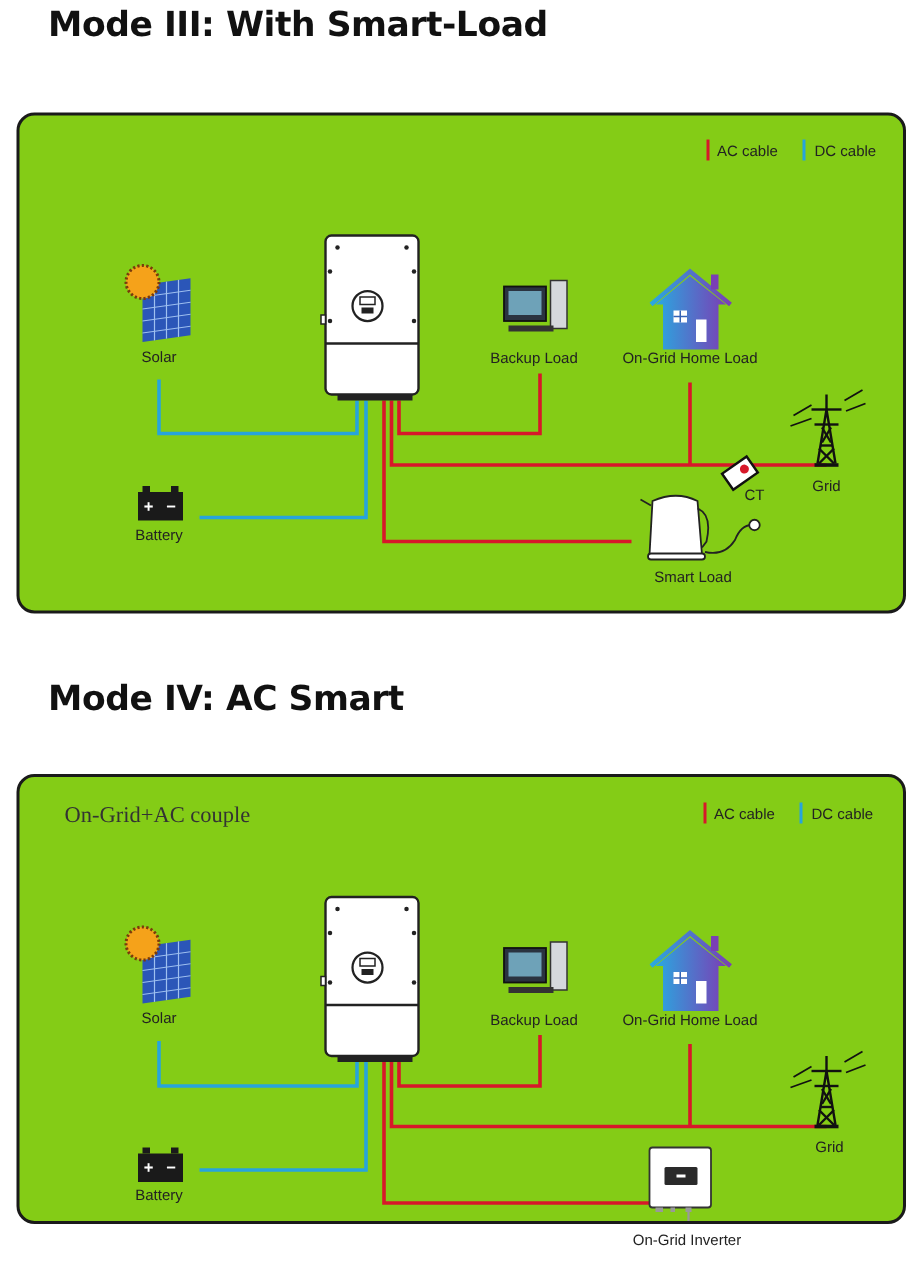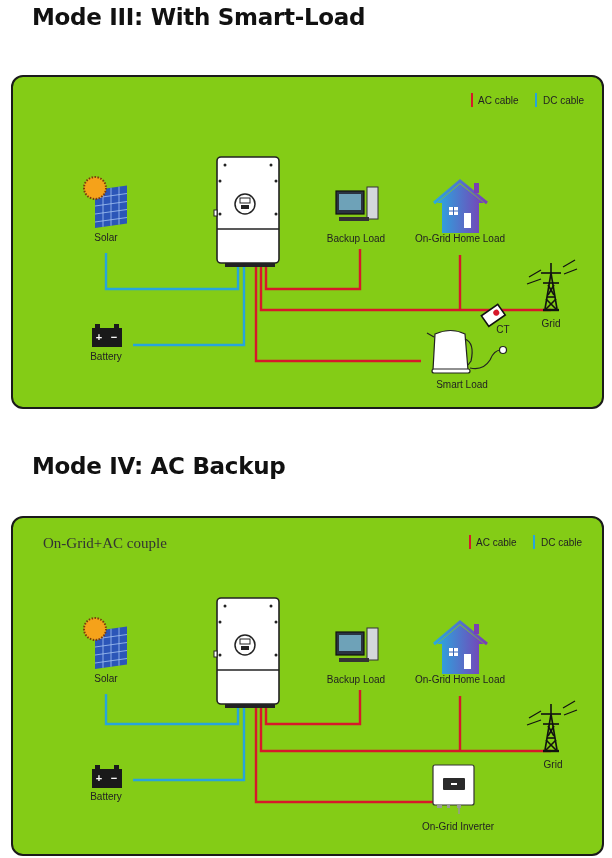--- a/index.html
+++ b/index.html
@@ -131,23 +131,23 @@
     <path d="M452,262 Q462,266 458,284 L455,288" fill="none"></path>
     <path d="M421,260 L414,256" fill="none"></path>
     <rect x="419" y="292" width="38" height="4" rx="2"></rect>
     <path d="M457,291 Q470,294 477,283 Q481,273 488,273" fill="none"></path>
     <circle cx="490" cy="273" r="3.5"></circle>
   </g>
   <text class="lbl" x="449" y="311" text-anchor="middle">Smart Load</text>
 </svg>
 </div>
 
-<div class="heading" style="top:453px;">Mode IV: AC Backup</div>
-
-<div class="panel" style="top:516px; height:340px;">
+<div class="heading" style="top:453px;">Mode IV: AC Smart</div>
+
+<div class="panel" style="top:516px; height:300px;">
 <svg width="593" height="334" viewBox="0 0 593 334">
   <text class="subtitle" x="30" y="30">On-Grid+AC couple</text>
 
   <g>
     <line x1="457" y1="17" x2="457" y2="31" stroke="#d7182a" stroke-width="2"></line>
     <text class="lbl" x="463" y="28">AC cable</text>
     <line x1="521" y1="17" x2="521" y2="31" stroke="#27a4dc" stroke-width="2"></line>
     <text class="lbl" x="528" y="28">DC cable</text>
   </g>
 

